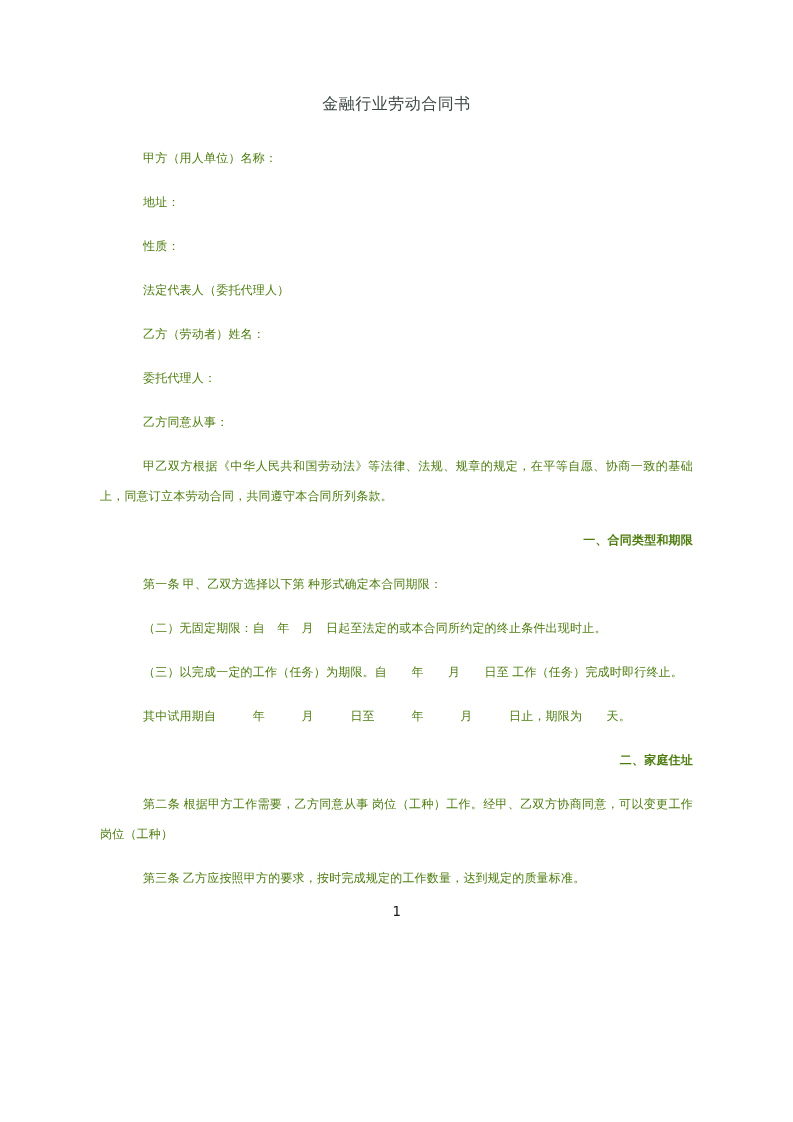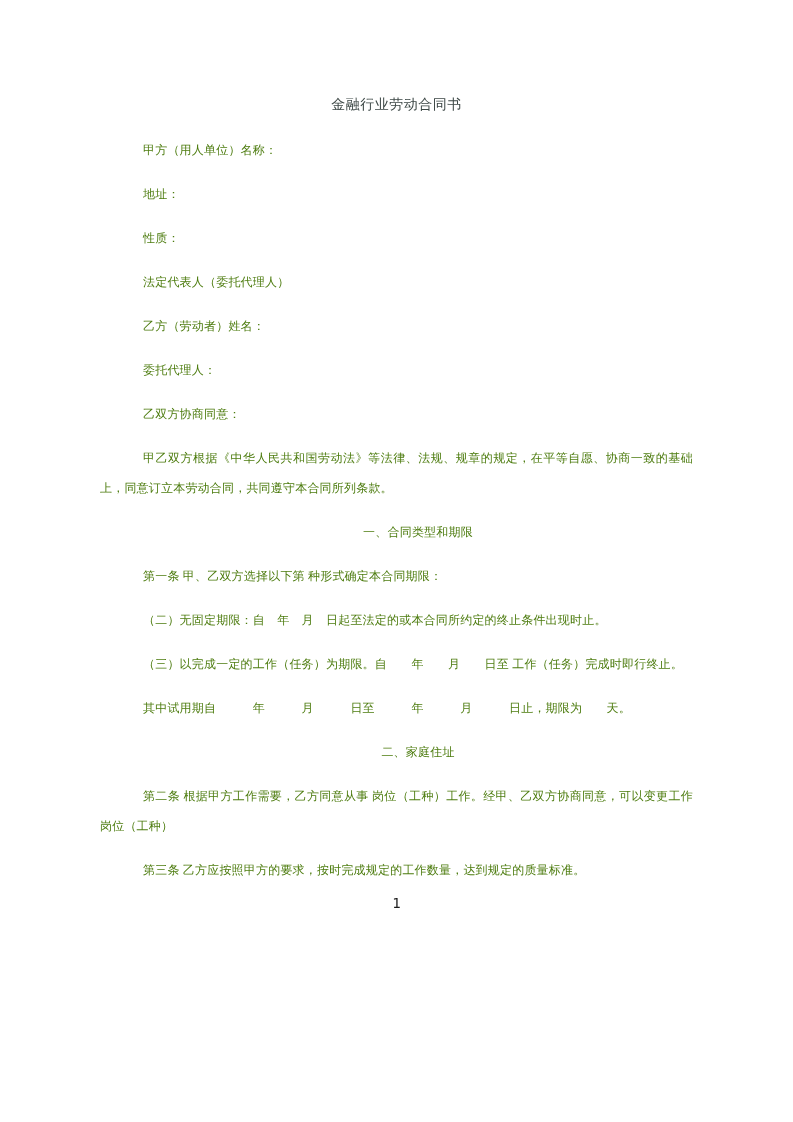--- a/index.html
+++ b/index.html
@@ -10,38 +10,39 @@
   .page {
     position: relative;
     width: 793px;
     height: 1122px;
     margin: 0 auto;
     background: #ffffff;
     padding: 90px 100px 0 100px;
     overflow: hidden;
   }
   .doc-title {
-    font-size: 14px;
+    font-size: 16px;
     font-weight: normal;
     text-align: center;
     line-height: 30px;
-    margin-bottom: 15px;
+    margin-bottom: 23px;
     color: #3d4846;
     letter-spacing: 0.5px;
+    font-family: Liberation Mono, monospace;
   }
   .para {
     font-size: 12px;
     line-height: 30px;
     margin-bottom: 14px;
     text-indent: 43px;
     text-align: justify;
     color: #4d7c0f;
     letter-spacing: 0.2px;
   }
-  .para.heading { text-align: center; }
+  .para.heading { text-align: right; font-weight: bold; }
   .page-number {
     text-align: center;
     font-family: "DejaVu Sans Mono", "Liberation Mono", monospace;
     font-size: 14px;
     color: #1c1c1c;
     line-height: 20px;
     margin-top: -6px;
   }
 </style>
 </head>
@@ -49,21 +50,21 @@
 
 <div class="page">
   <h1 class="doc-title">金融行业劳动合同书</h1>
   <div id="doc-body">
       <p class="para field">甲方（用人单位）名称：</p>
       <p class="para field">地址：</p>
       <p class="para field">性质：</p>
       <p class="para field">法定代表人（委托代理人）</p>
       <p class="para field">乙方（劳动者）姓名：</p>
       <p class="para field">委托代理人：</p>
-      <p class="para field">乙双方协商同意：</p>
+      <p class="para field">乙方同意从事：</p>
       <p class="para body">甲乙双方根据《中华人民共和国劳动法》等法律、法规、规章的规定，在平等自愿、协商一致的基础上，同意订立本劳动合同，共同遵守本合同所列条款。</p>
       <p class="para heading">一、合同类型和期限</p>
       <p class="para body">第一条 甲、乙双方选择以下第 种形式确定本合同期限：</p>
       <p class="para body">（二）无固定期限：自　年　月　日起至法定的或本合同所约定的终止条件出现时止。</p>
       <p class="para body">（三）以完成一定的工作（任务）为期限。自　　年　　月　　日至 工作（任务）完成时即行终止。</p>
       <p class="para body">其中试用期自　　　年　　　月　　　日至　　　年　　　月　　　日止，期限为　　天。</p>
       <p class="para heading">二、家庭住址</p>
       <p class="para body">第二条 根据甲方工作需要，乙方同意从事 岗位（工种）工作。经甲、乙双方协商同意，可以变更工作岗位（工种）</p>
       <p class="para body">第三条 乙方应按照甲方的要求，按时完成规定的工作数量，达到规定的质量标准。</p>
     </div>

